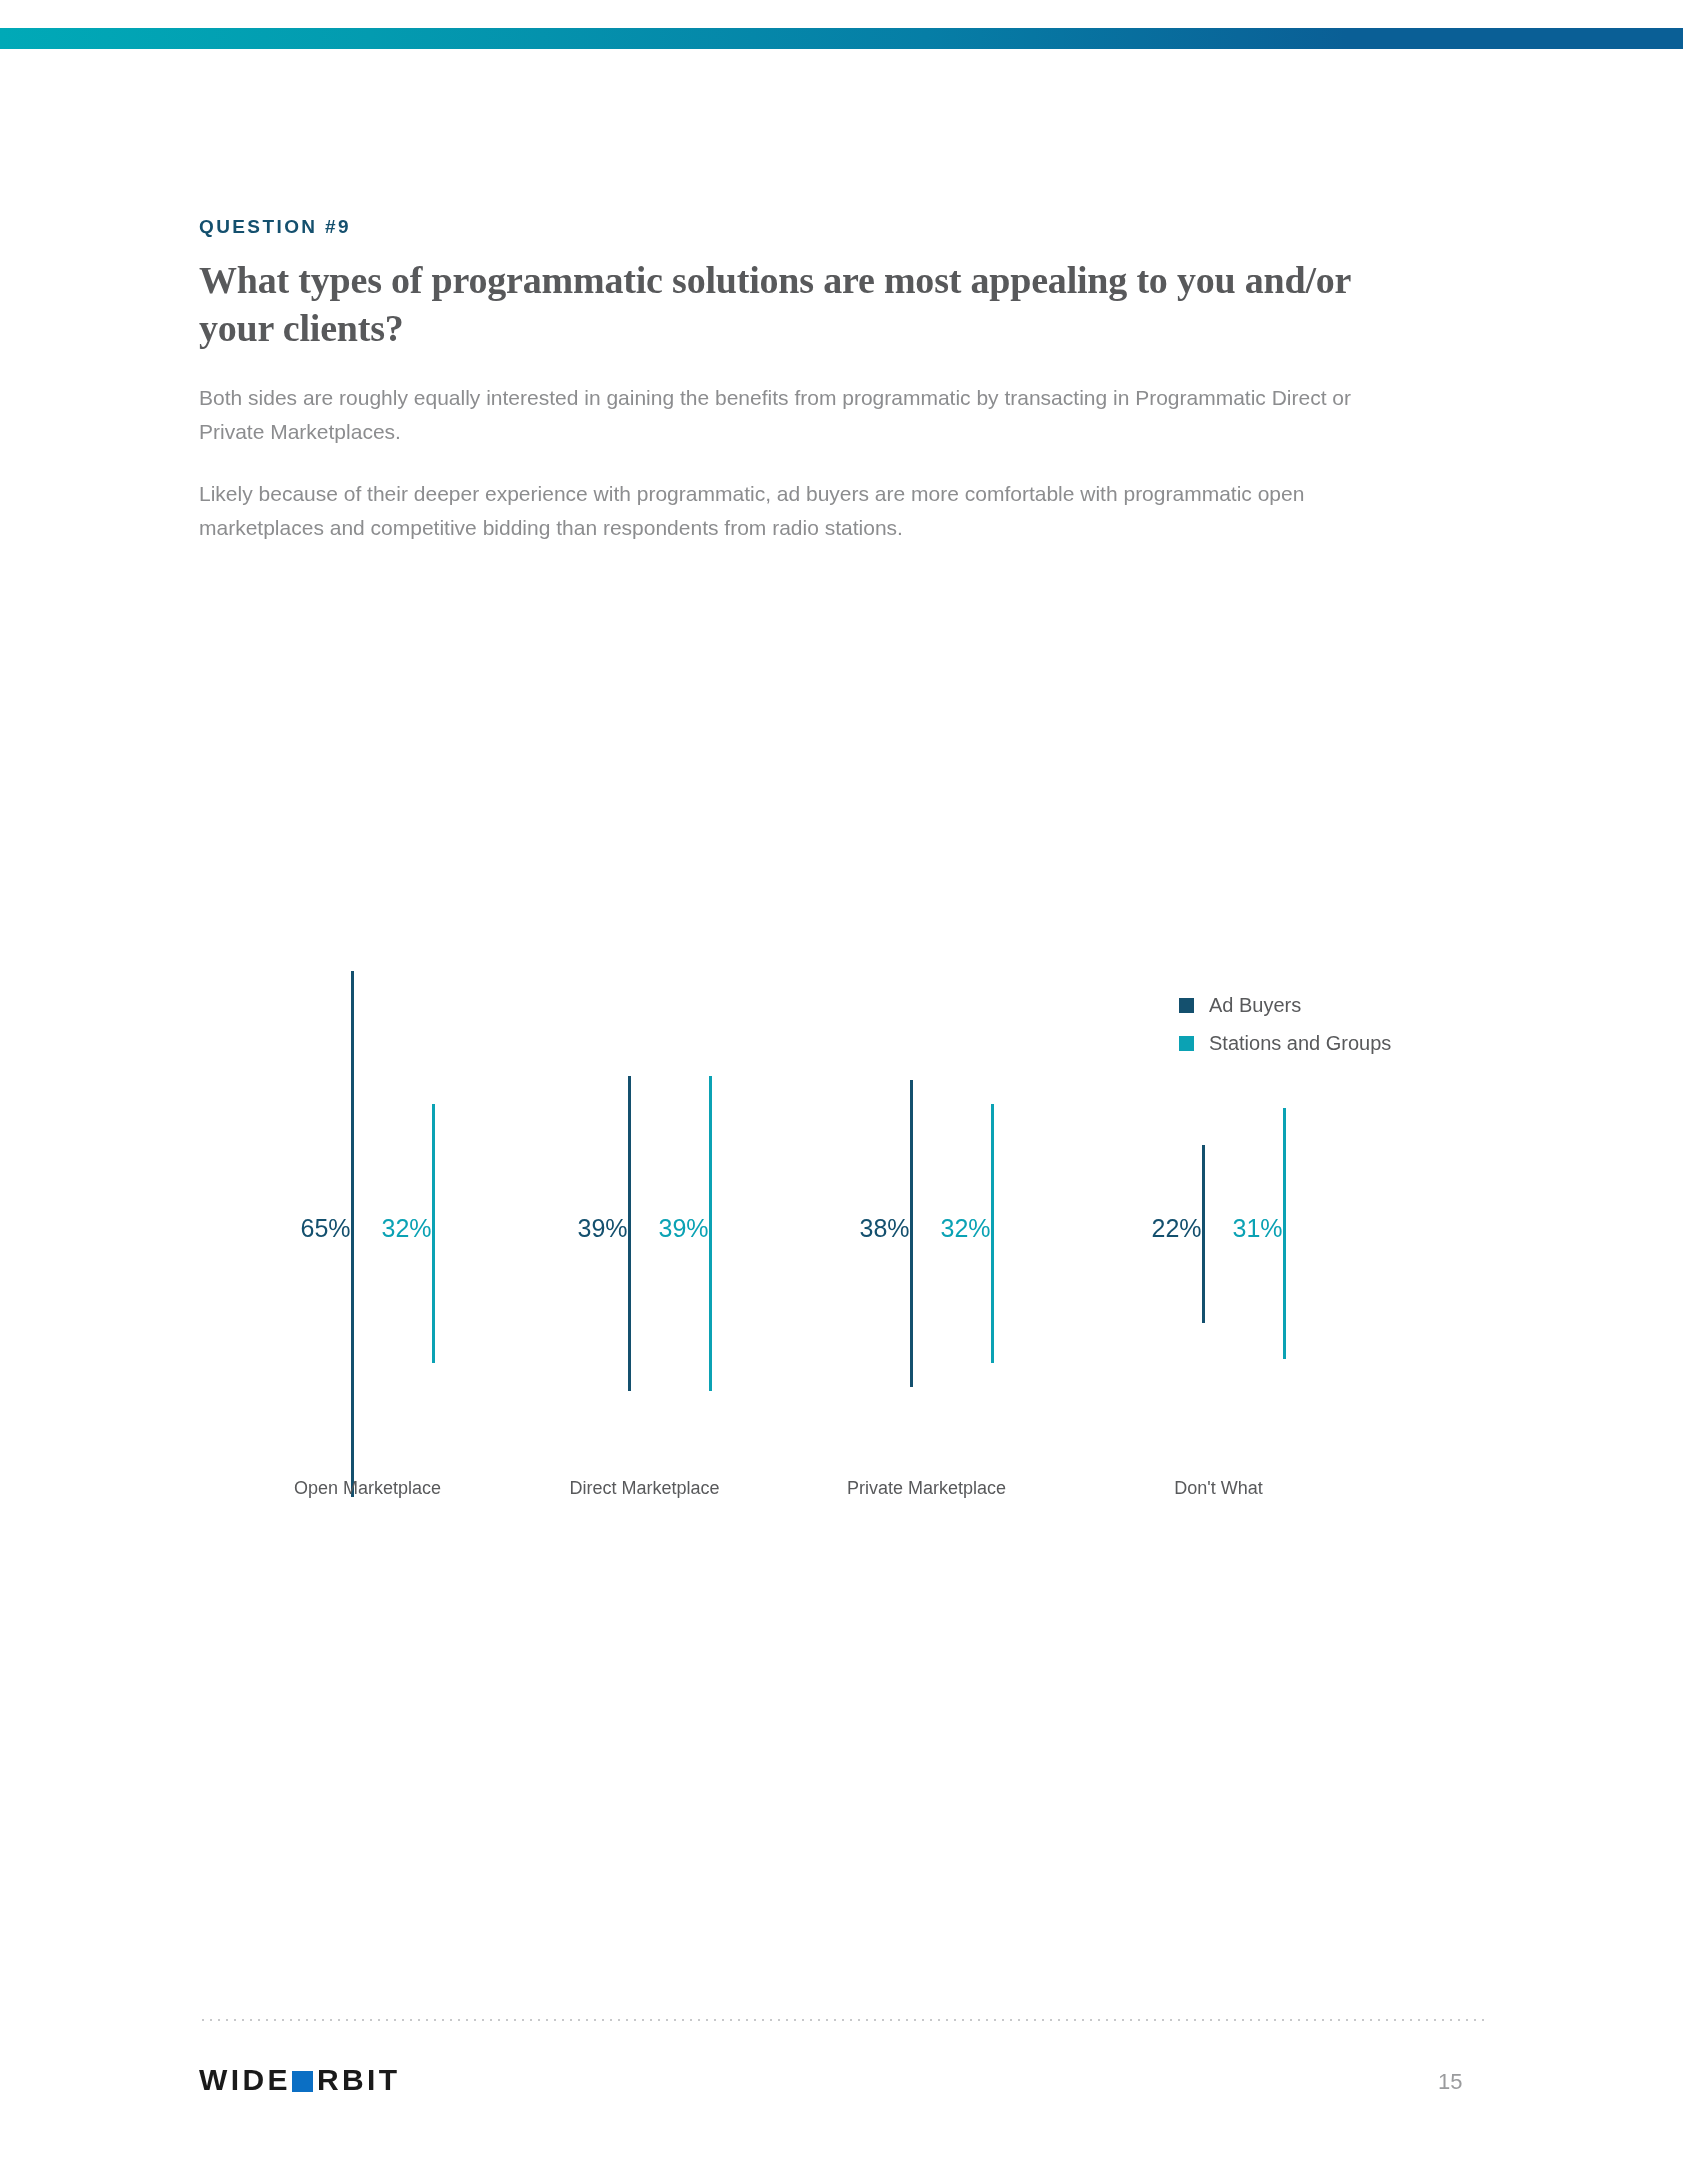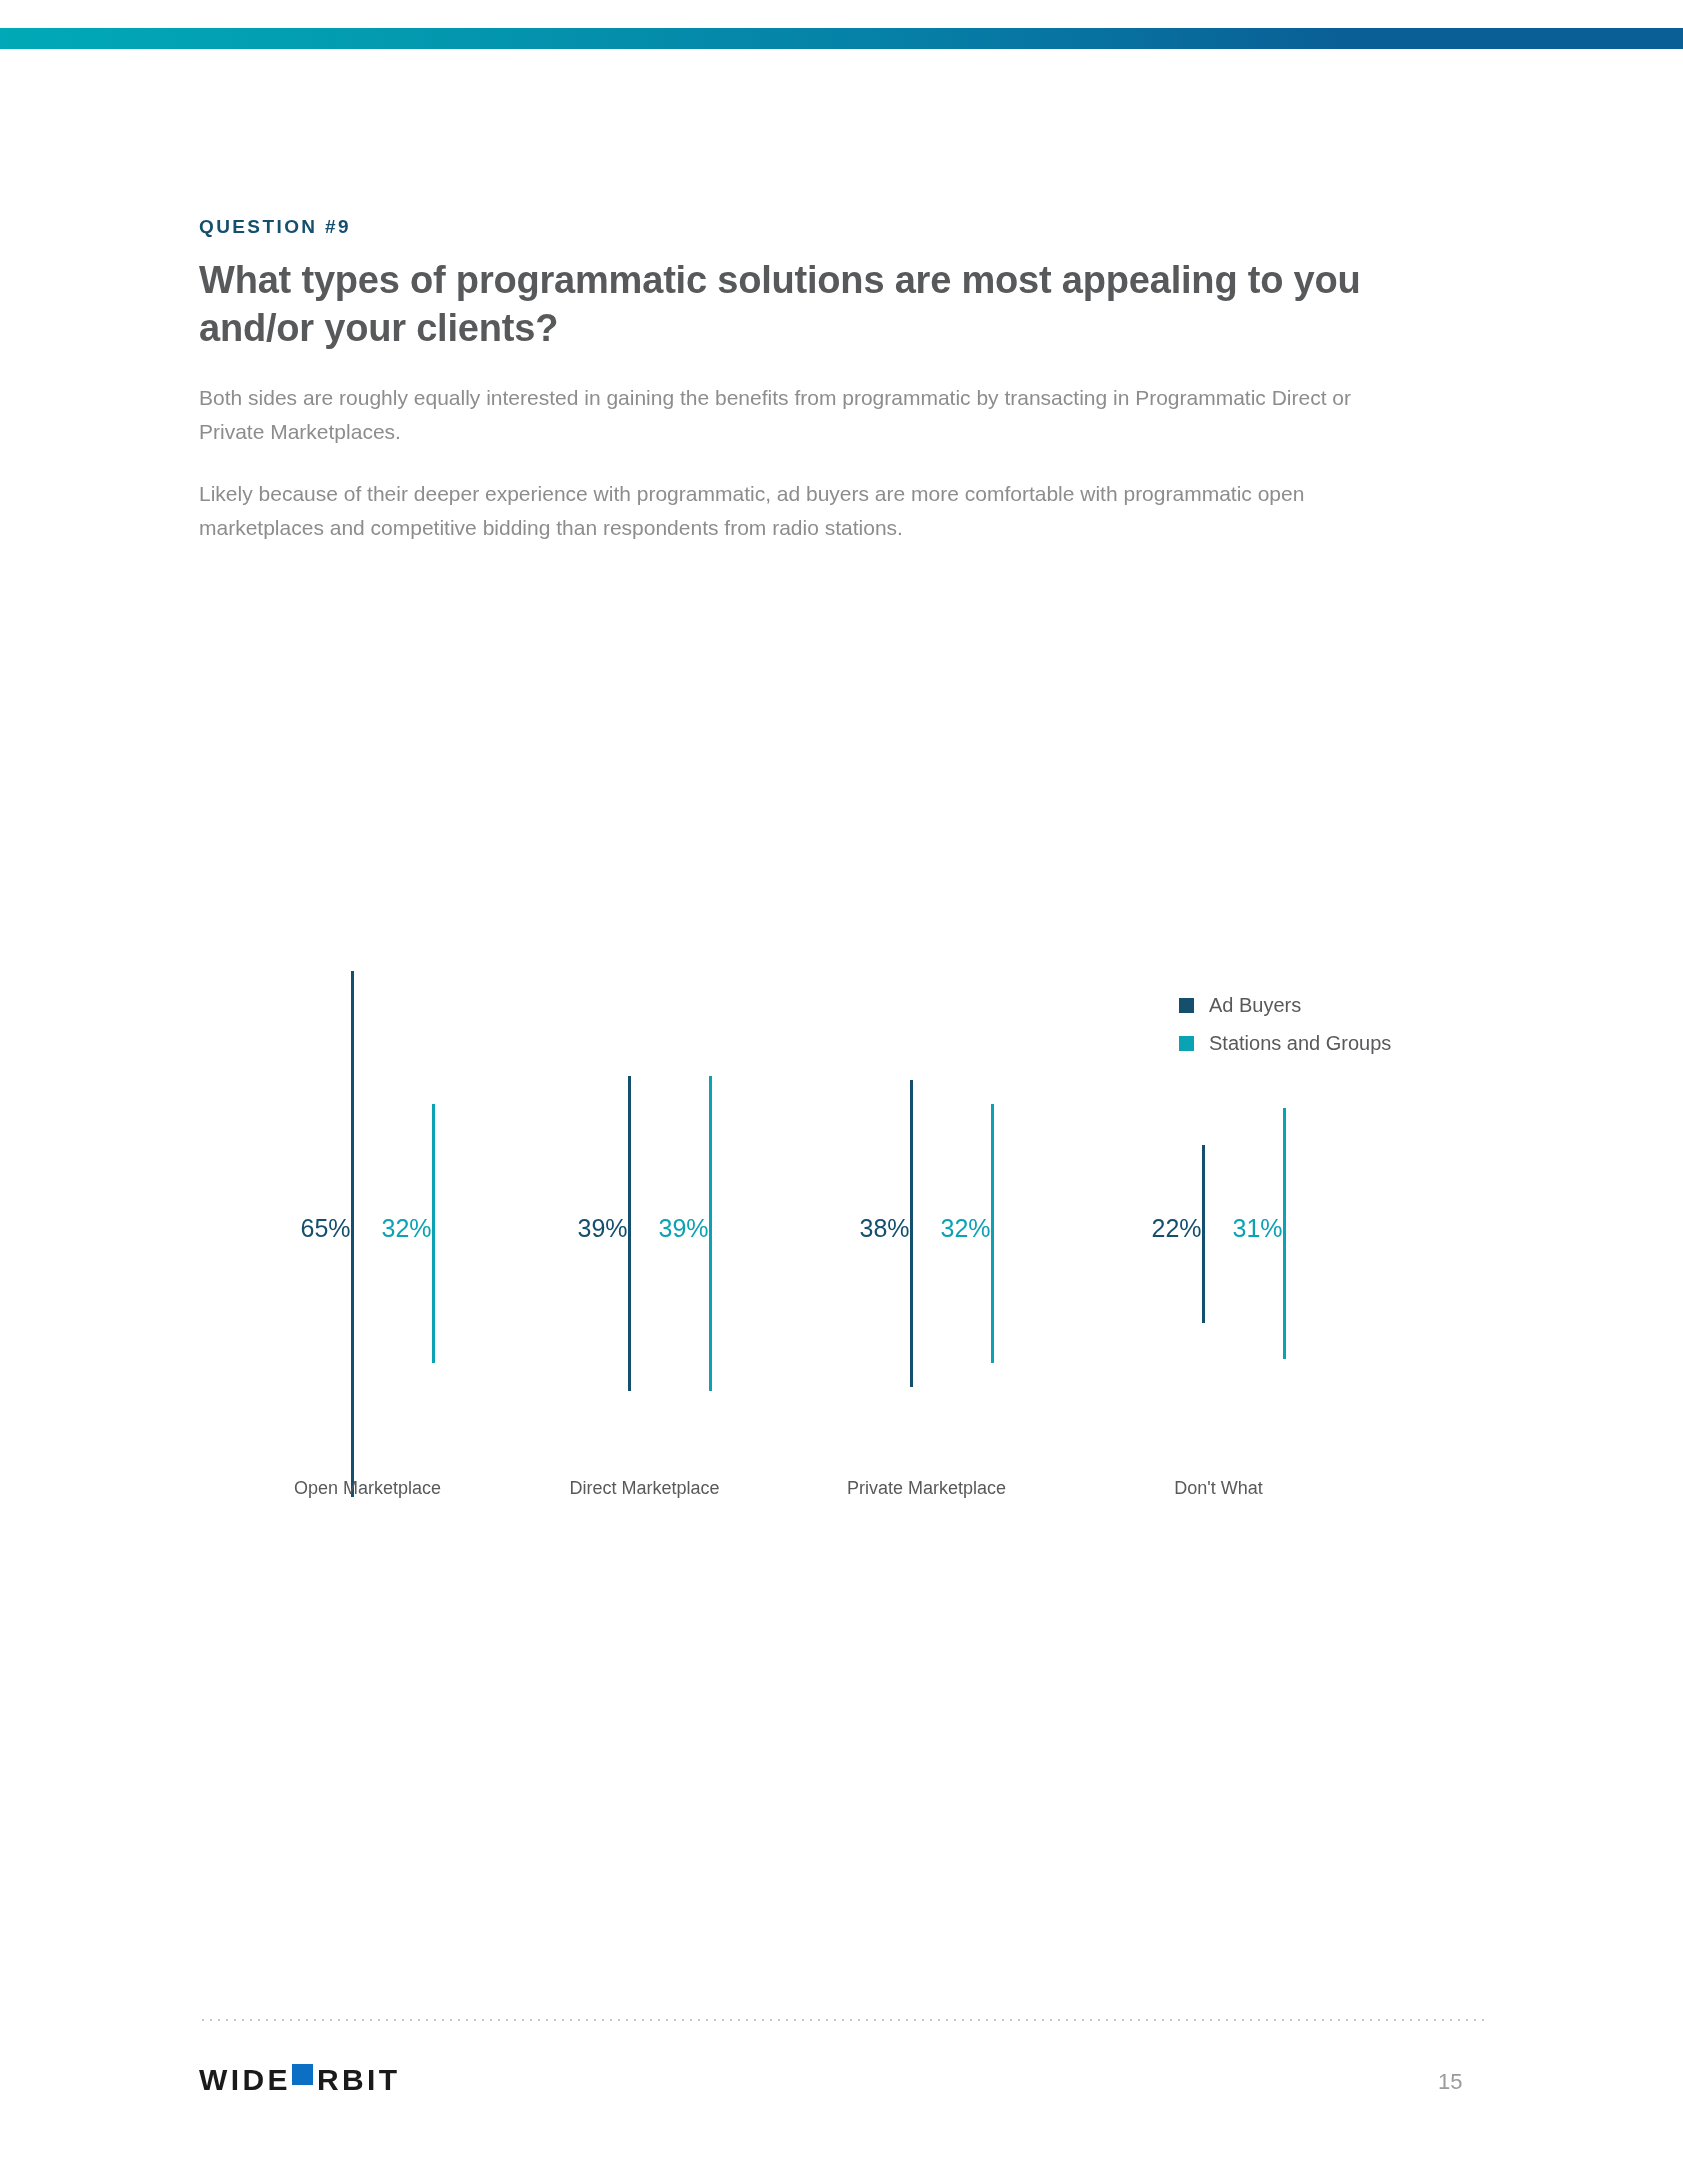--- a/index.html
+++ b/index.html
@@ -51,21 +51,21 @@
   }
 
   .headline {
     font-size: 38px;
     font-weight: bold;
     line-height: 1.27;
     color: #58595b;
     margin: 0 0 28px 0;
     letter-spacing: -0.2px;
     max-width: 1218px;
-    font-family: Liberation Sans, sans-serif;
+    font-family: Liberation Serif, serif;
   }
 
   .para {
     font-size: 21px;
     line-height: 1.62;
     color: #8c8d8f;
     margin: 0 0 28px 0;
     max-width: 1168px;
     font-family: "Liberation Sans", sans-serif;
   }
@@ -185,21 +185,21 @@
   .logo {
     position: absolute;
     left: 199px;
     top: 2035px;
     font-size: 30px;
     font-weight: bold;
     letter-spacing: 3.4px;
     color: #1a1a1a;
     font-family: "Liberation Sans", sans-serif;
     display: flex;
-    align-items: flex-start;
+    align-items: center;
   }
   .logo .o-box {
     display: inline-block;
     width: 21px;
     height: 21px;
     background: #0b6fc4;
     margin: 0 4px 0 1px;
     position: relative;
     top: 1px;
   }

